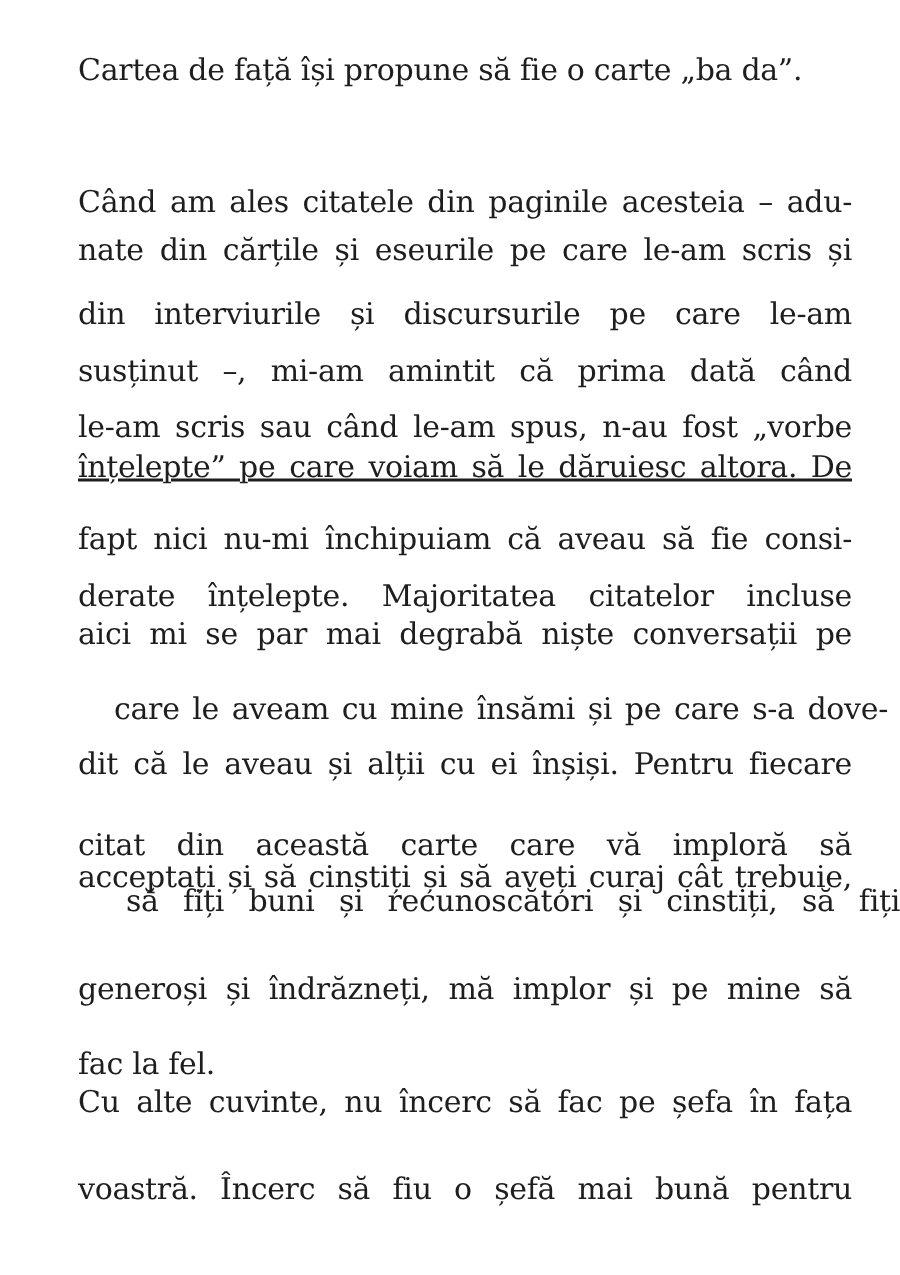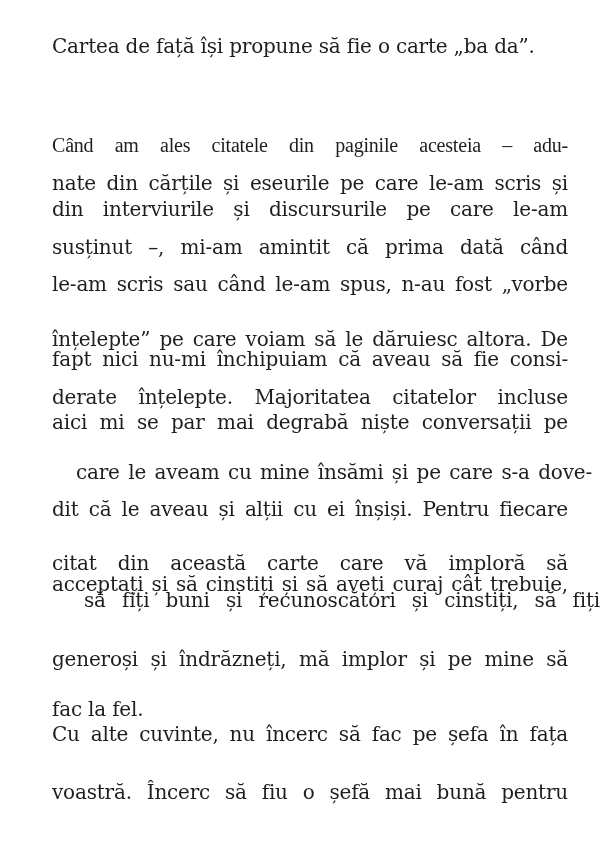--- a/index.html
+++ b/index.html
@@ -36,26 +36,26 @@
       text-align-last: justify;
     }
   </style>
 </head>
 <body>
 
 <div class="page">
   <div class="line" style="top:28px;">Cartea de față își propune să fie o carte „ba da”.</div>
 
   <div>
-    <div class="line justify" style="top:127px;font-family:Liberation Serif, serif;">Când am ales citatele din paginile acesteia – adu-</div>
-    <div class="line justify" style="top:165px;">nate din cărțile și eseurile pe care le-am scris și</div>
+    <div class="line justify" style="top:116px;">Când am ales citatele din paginile acesteia – adu-</div>
+    <div class="line justify" style="top:148px;">nate din cărțile și eseurile pe care le-am scris și</div>
     <div class="line justify" style="top:191px;">din interviurile și discursurile pe care le-am</div>
     <div class="line justify" style="top:228.5px;">susținut –, mi-am amintit că prima dată când</div>
     <div class="line justify" style="top:266px;">le-am scris sau când le-am spus, n-au fost „vorbe</div>
-    <div class="line justify" style="top:321px;">înțelepte” pe care voiam să le dăruiesc altora. De</div>
+    <div class="line justify" style="top:293px;text-decoration:underline;">înțelepte” pe care voiam să le dăruiesc altora. De</div>
     <div class="line justify" style="top:341px;">fapt nici nu-mi închipuiam că aveau să fie consi-</div>
     <div class="line justify" style="top:378.5px;">derate înțelepte. Majoritatea citatelor incluse</div>
     <div class="line justify" style="top:404px;">aici mi se par mai degrabă niște conversații pe</div>
     <div class="line justify" style="top:453.5px;margin-left:24px;">care le aveam cu mine însămi și pe care s-a dove-</div>
     <div class="line justify" style="top:491px;">dit că le aveau și alții cu ei înșiși. Pentru fiecare</div>
     <div class="line justify" style="top:545px;">citat din această carte care vă imploră să</div>
     <div class="line justify" style="top:566px;">acceptați și să cinstiți și să aveți curaj cât trebuie,</div>
     <div class="line justify" style="top:582px;margin-left:32px;">să fiți buni și recunoscători și cinstiți, să fiți</div>
     <div class="line justify" style="top:641px;">generoși și îndrăzneți, mă implor și pe mine să</div>
     <div class="line" style="top:691px;">fac la fel.</div>

